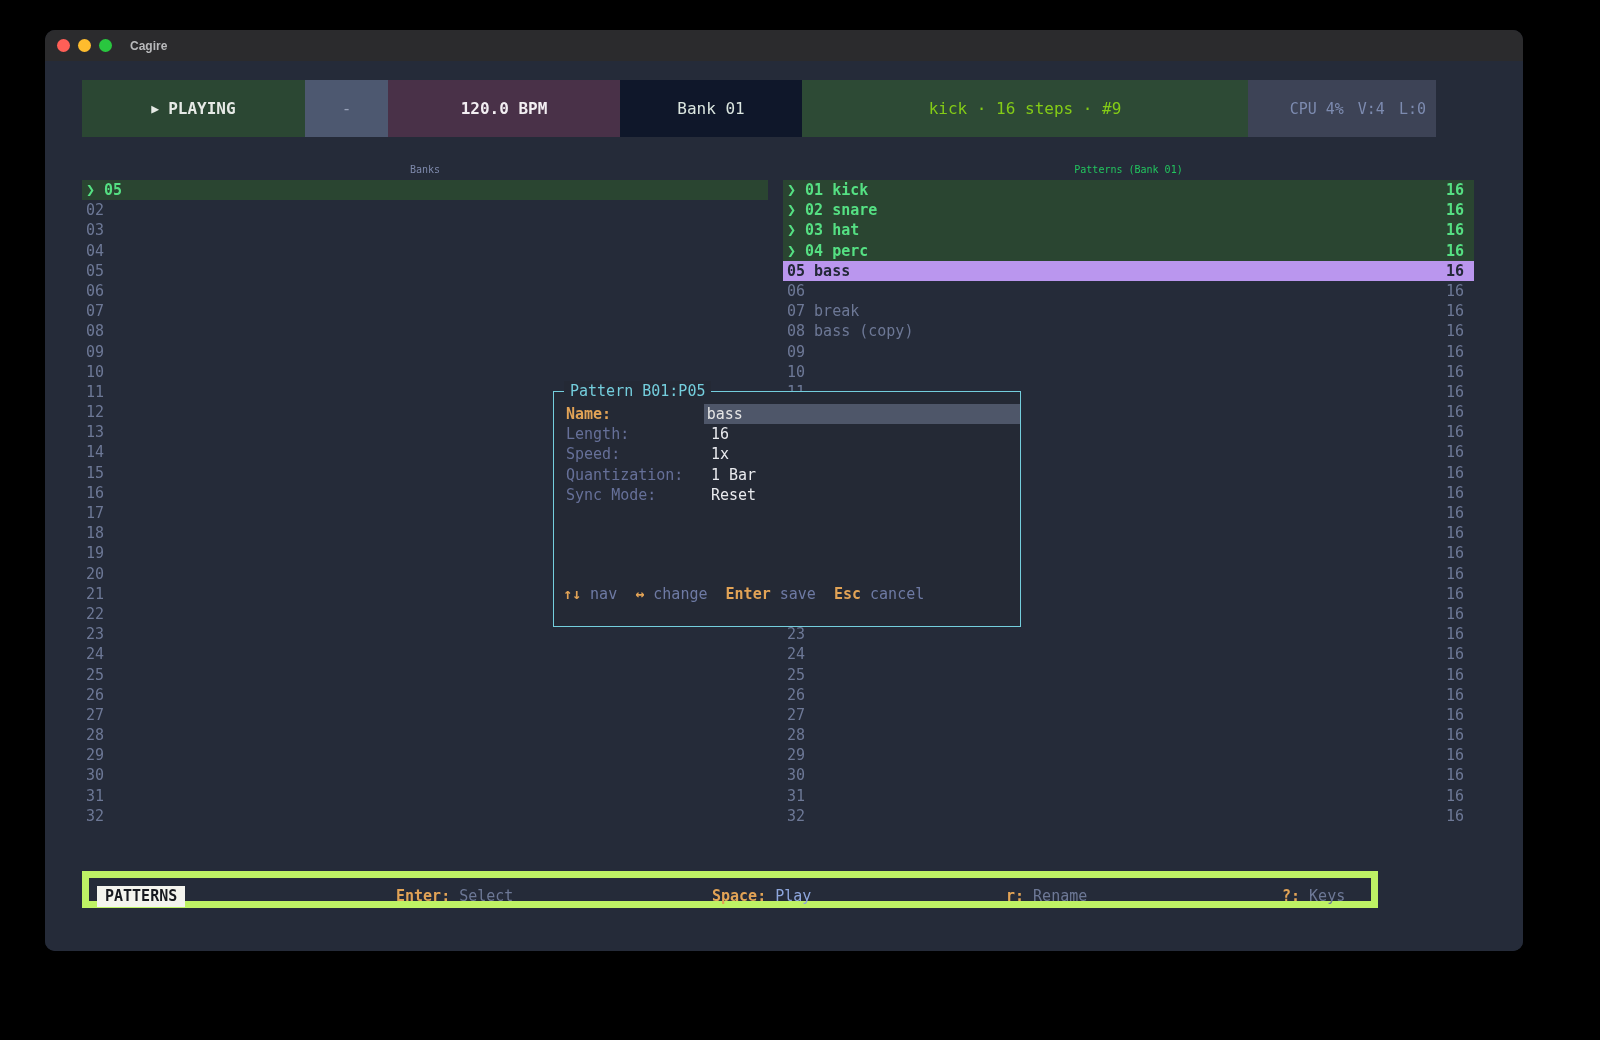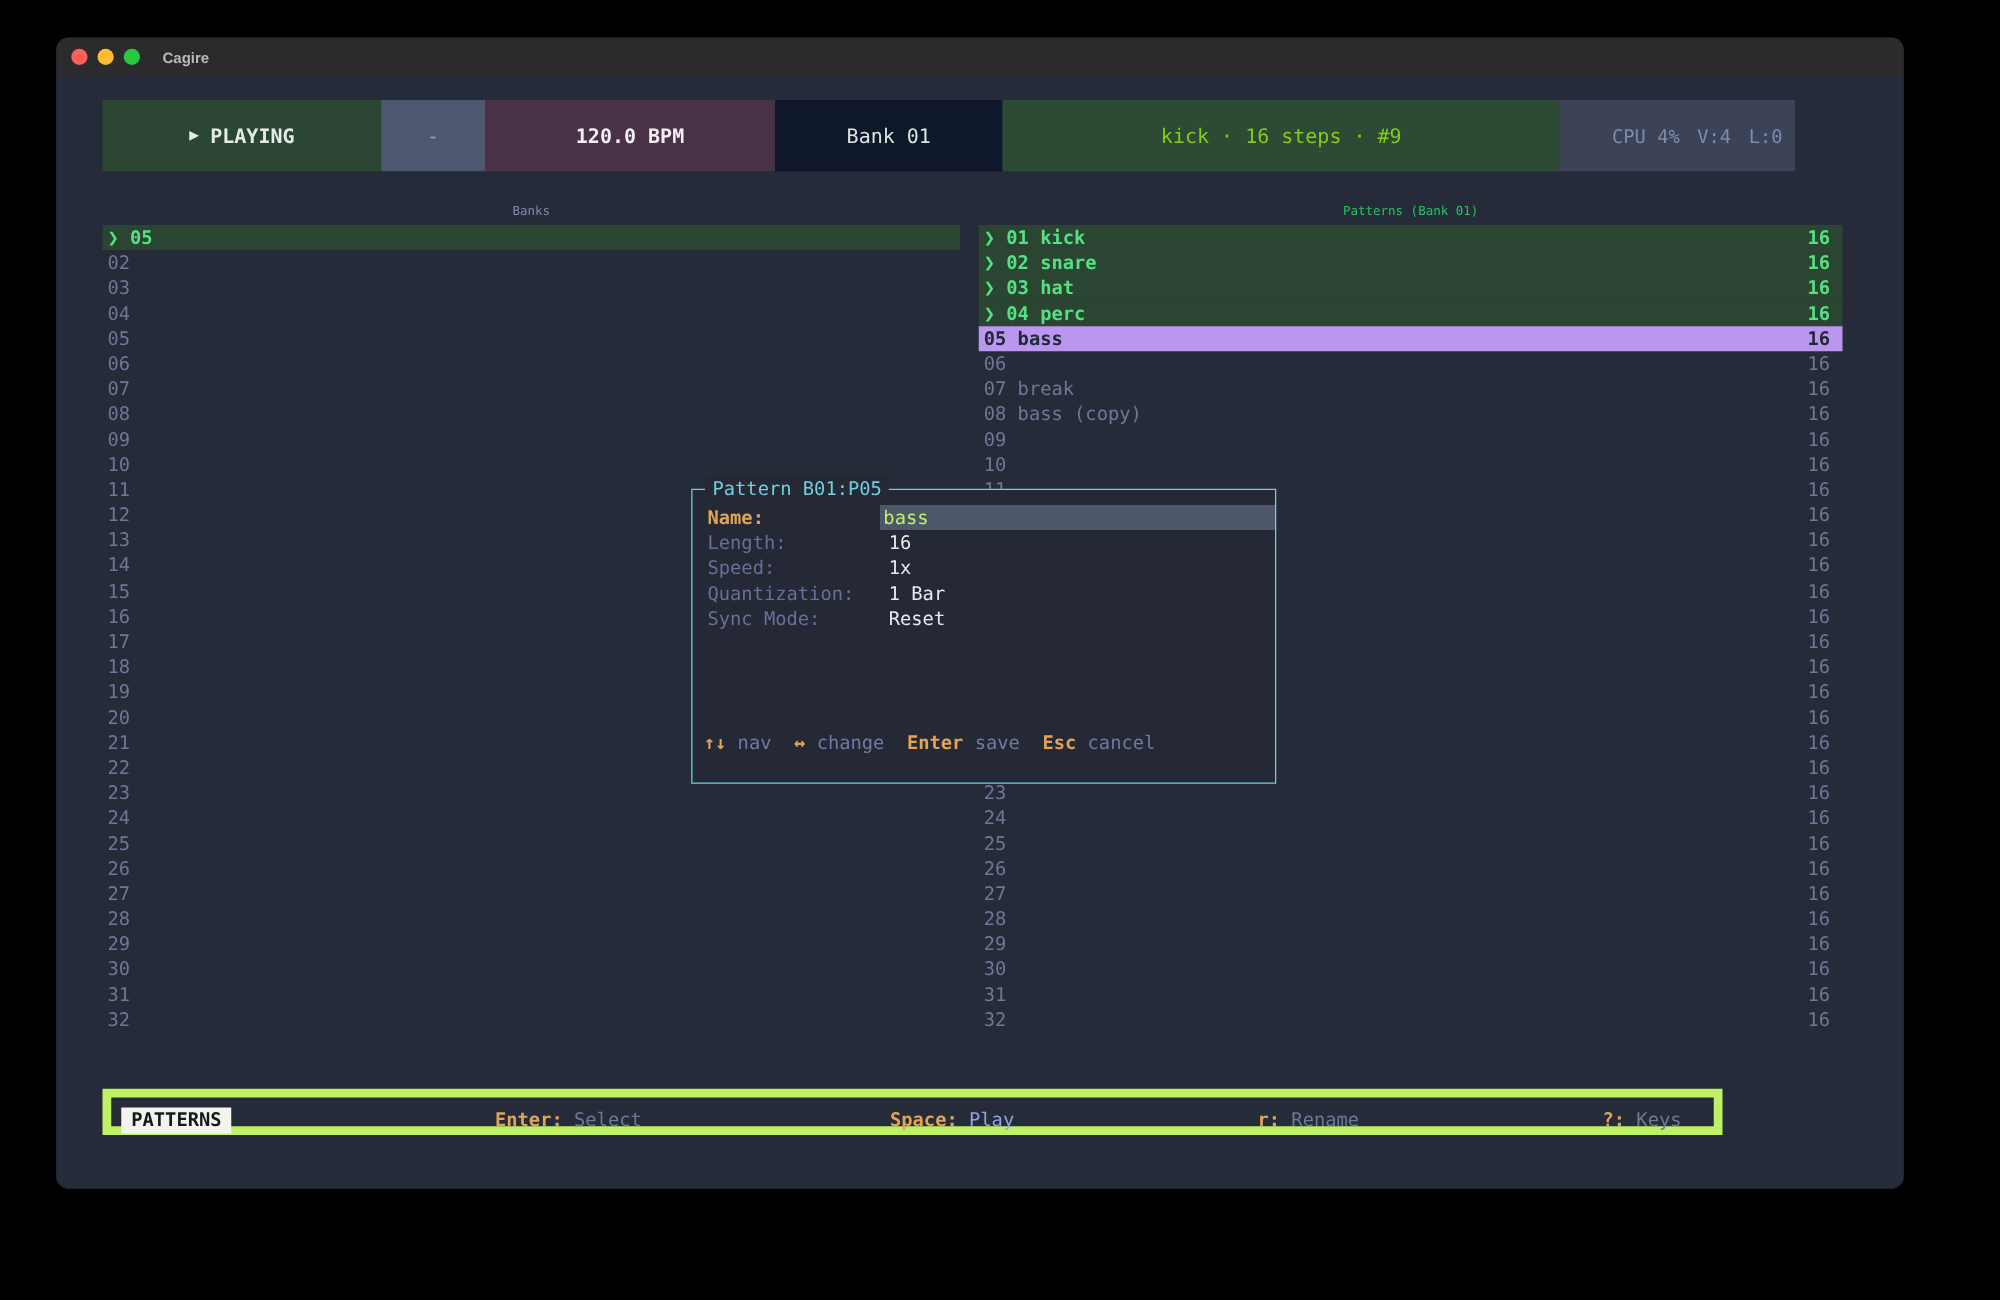--- a/index.html
+++ b/index.html
@@ -52,21 +52,21 @@
   
   .dialog{position:absolute;left:508px;top:330px;width:468px;height:236px;
           background:#242935;border:1px solid #74cedd;z-index:5;}
   .dialog-title{position:absolute;left:10px;top:-11px;background:#242935;color:#74cedd;
                 font-size:15px;padding:0 6px;line-height:20px;white-space:pre;}
   .dlg-fields{position:absolute;left:0;top:12px;width:100%;display:flex;flex-direction:column;}
   .dlg-row{height:20.2px;line-height:20.2px;font-size:15px;display:flex;padding-left:12px;}
   .dlg-label{width:145px;color:#667099;white-space:pre;}
   .dlg-row.active .dlg-label{color:#e2a356;font-weight:bold;}
   .dlg-value{color:#e9eaee;white-space:pre;}
-  .dlg-input{width:333px;height:20px;background:#4e5669;color:#bef264;border:none;
+  .dlg-input{width:333px;height:20px;background:#4e5669;color:#e5e5e5;border:none;
              font-family:inherit;font-size:15px;line-height:20px;padding:0 0 0 3px;outline:none;}
   .dlg-hints{position:absolute;left:9px;top:192px;height:20px;line-height:20px;font-size:15px;
              white-space:pre;display:flex;}
   .dlg-hints .key{color:#e2a356;font-weight:bold;}
   .dlg-hints .lbl{color:#6e7aa4;}
 
   
   .bottombar{position:absolute;left:37px;top:810px;width:1296px;height:37px;
              border:7px solid #bef264;background:#252b39;}
   .mode-badge{position:absolute;left:8px;top:8px;background:#f4f4ee;color:#17191f;

